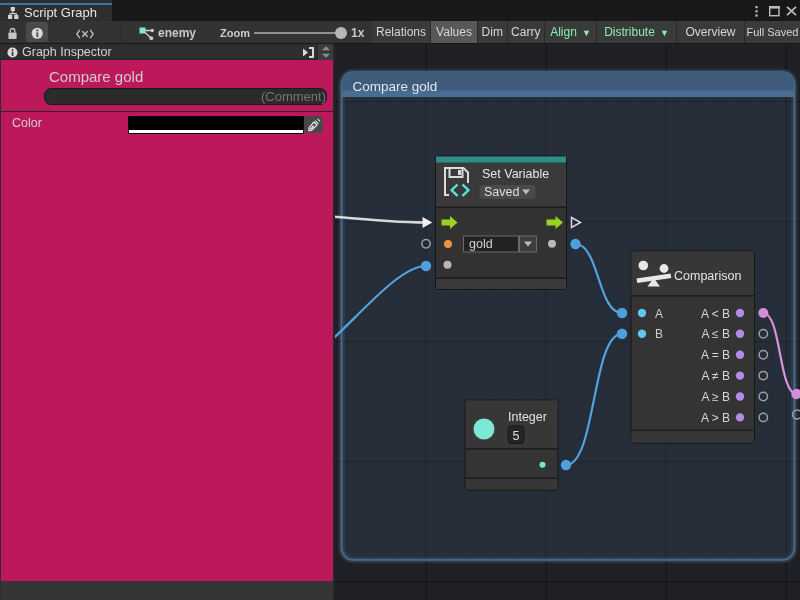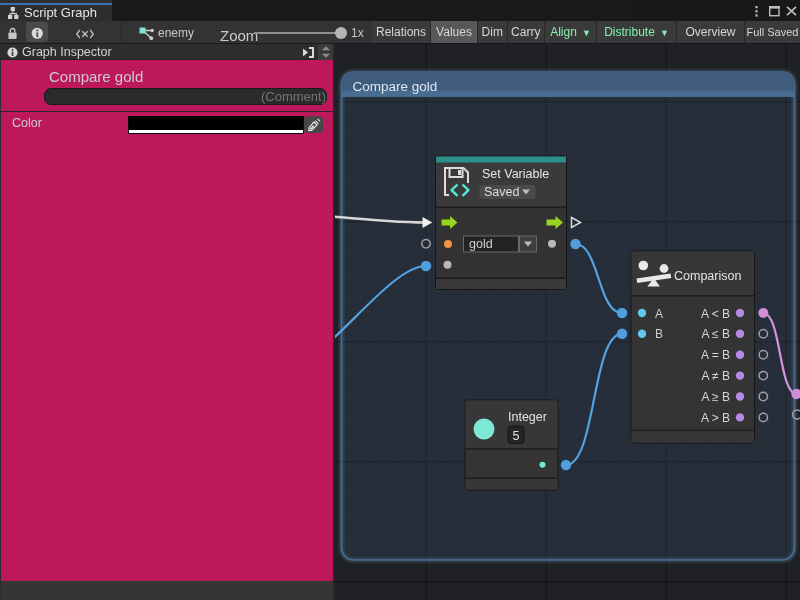--- a/index.html
+++ b/index.html
@@ -10,21 +10,21 @@
 
   
   #tabbar { position:absolute; left:0; top:0; width:632px; height:21px; background:#191919; }
   #tab { position:absolute; left:0; top:0; width:112px; height:21px; background:#2e2e2e; }
   #tabblue { position:absolute; left:0; top:2.5px; width:112px; height:2px; background:#3a72ae; }
   #tabtitle { position:absolute; left:24px; top:4.5px; font-size:13px; color:#e4e4e4; }
 
   
   #toolbar { position:absolute; left:0; top:21px; width:800px; height:23px; background:#333333; border-bottom:1px solid #191919; }
   #ibtn { position:absolute; left:26px; top:1px; width:22px; height:20px; background:#4a4a4a; border-radius:3px; }
-  .tbtxt { position:absolute; top:5px; font-size:12px; color:#c9c9c9; }
+  .tbtxt { position:absolute; top:5px; font-size:12px; color:#c9c9c9;font-weight:bold; }
   #btnstrip { position:absolute; left:372px; top:0; width:428px; height:22px; background:#3a3a3a; display:flex; }
   .btn { height:22px; border-right:1px solid #2a2a2a; font-size:12px; color:#d6d6d6;
          display:flex; align-items:center; justify-content:center; white-space:nowrap; }
   .btn.sel { background:#585858;text-align:center; }
   .btn.dis { color:#86efac; }
   .caret { font-size:9px; margin-left:5px; position:relative; top:1px; }
 
   
   #inspector { position:absolute; left:0; top:44px; width:335px; height:556px; background:#be185d;text-align:right; }
   #insphead { position:absolute; left:0; top:0; width:333px; height:16px; background:#2e2e2e; border-bottom:1px solid #232323; }
@@ -94,21 +94,21 @@
       </g>
     </svg>
     <div class="abs" style="left:121px;top:0;width:1px;height:22px;background:#252525"></div>
     <svg class="abs" style="left:139px;top:6px" width="16" height="14" viewBox="0 0 16 14">
       <path d="M4 3.5 L11.5 10.5 M4 3.5 L12 3.5" stroke="#cfcfcf" stroke-width="1.3"></path>
       <rect x="0.5" y="0.5" width="6" height="6" fill="#7de8dc"></rect>
       <circle cx="12.3" cy="11.2" r="1.9" fill="#cfcfcf"></circle>
       <circle cx="13.2" cy="3.5" r="1.7" fill="#cfcfcf"></circle>
     </svg>
     <div class="tbtxt" style="left:158px">enemy</div>
-    <div class="tbtxt" style="left:220px;font-size:15px;top:6px">Zoom</div>
+    <div class="tbtxt" style="left:220px;font-size:11px;top:6px">Zoom</div>
     <div class="abs" style="left:254px;top:11px;width:87px;height:2px;background:#8f8f8f"></div>
     <div class="abs" style="left:335px;top:6px;width:12px;height:12px;border-radius:50%;background:#b6b6b6"></div>
     <div class="tbtxt" style="left:351px">1x</div>
     <div id="btnstrip">
       <div class="btn" style="width:59px">Relations</div>
       <div class="btn sel" style="width:47px">Values</div>
       <div class="btn" style="width:29.5px">Dim</div>
       <div class="btn" style="width:37.5px">Carry</div>
       <div class="btn dis" style="width:52px">Align<span class="caret">▼</span></div>
       <div class="btn dis" style="width:80px">Distribute<span class="caret">▼</span></div>

